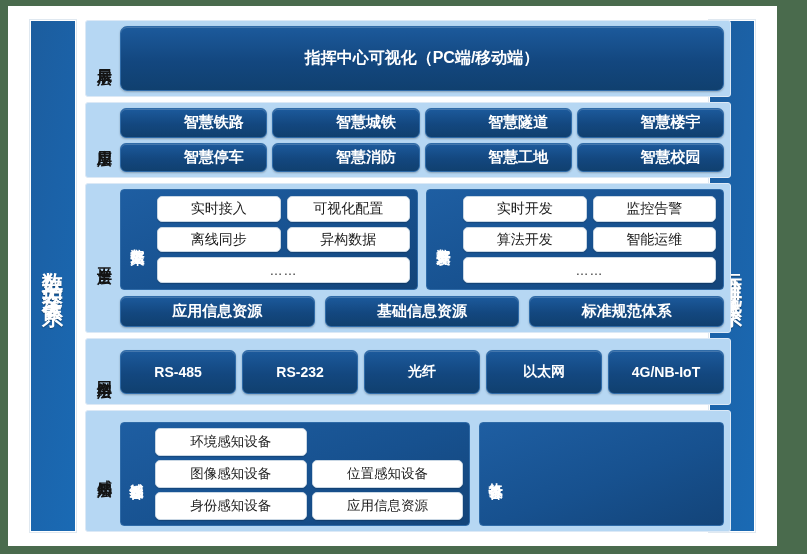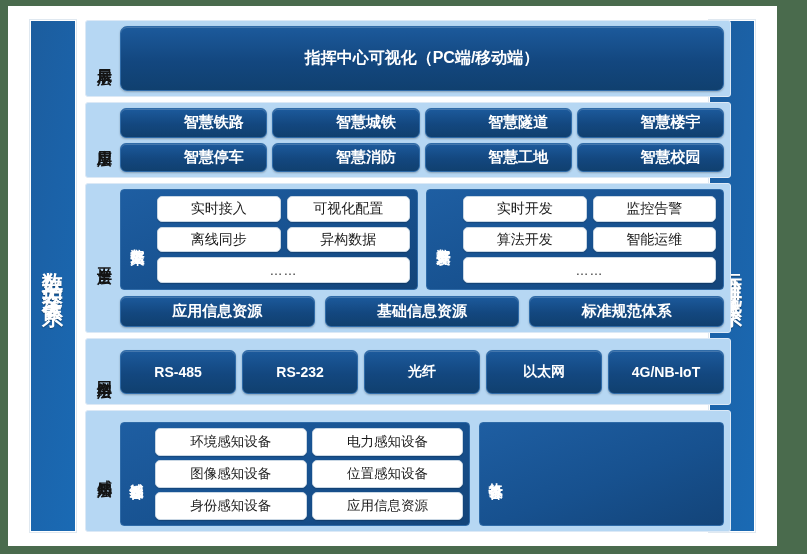--- a/index.html
+++ b/index.html
@@ -385,21 +385,20 @@
       <div class="layer-body sense-body">
         <div class="sense-wrap">
 
           <div class="sense-group sensors">
             <div class="group-name">
               <span>感知设备</span>
             </div>
             <div class="sense-items">
               <div class="sense-row">
                 <div class="pill">环境感知设备</div>
-                <div class="pill">电力感知设备</div>
               </div>
               <div class="sense-row">
                 <div class="pill">图像感知设备</div>
                 <div class="pill">位置感知设备</div>
               </div>
               <div class="sense-row">
                 <div class="pill">身份感知设备</div>
                 <div class="pill">应用信息资源</div>
               </div>
             </div>

